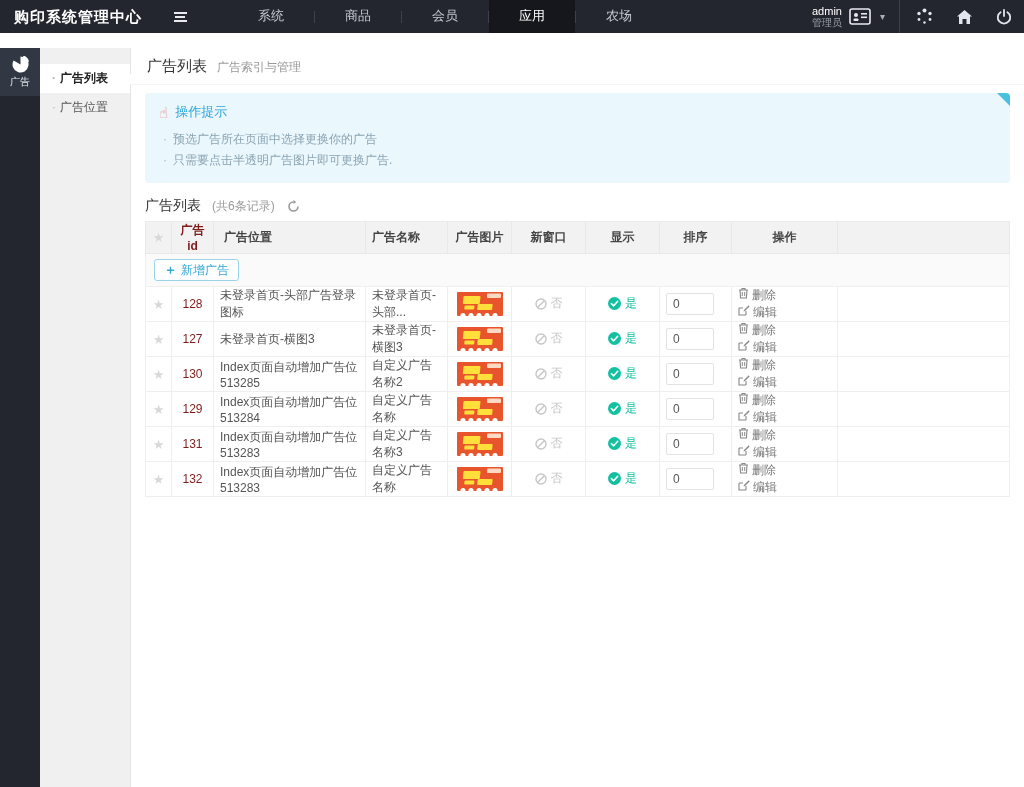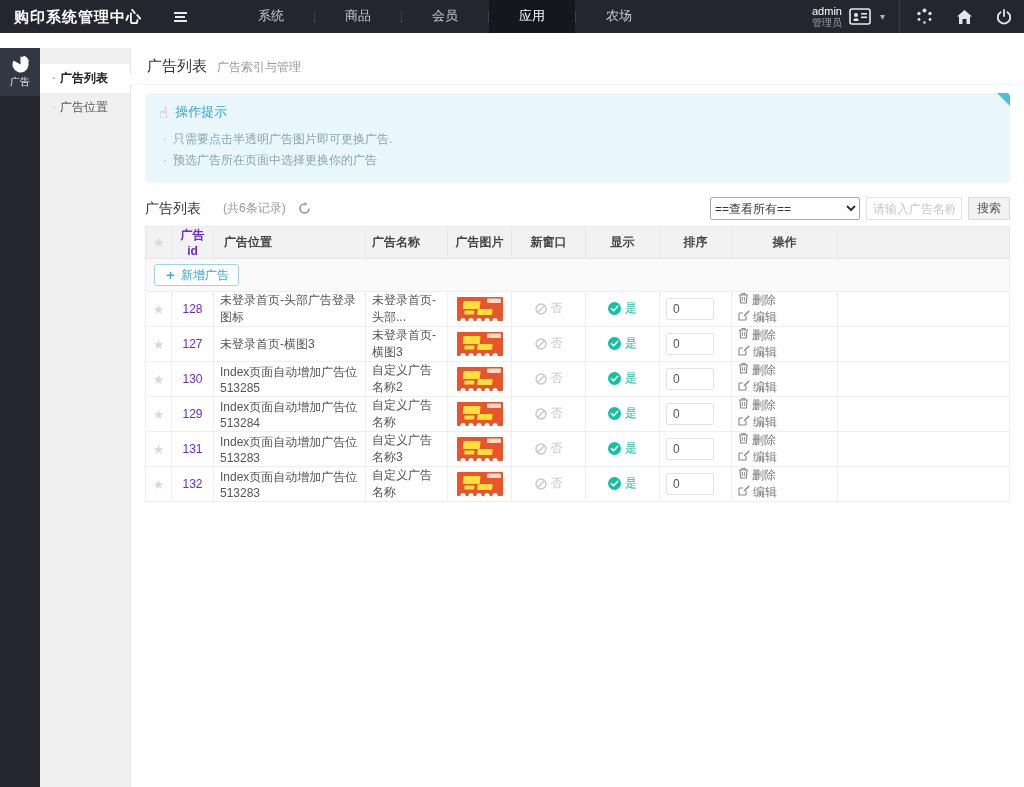--- a/index.html
+++ b/index.html
@@ -52,38 +52,38 @@
   .notice-corner { position:absolute; top:0; right:0; width:0; height:0; border-top:13px solid #49c0de; border-left:13px solid transparent; }
   .notice-title-row { display:flex; align-items:center; gap:7px; margin-bottom:8px; }
   .hand-icon { color:#f07f7f; font-size:15px; line-height:1; }
   .notice-title { color:#2ba4dc; font-size:13px; }
   .notice-line { color:#8ba4b2; font-size:12px; line-height:21px; padding-left:4px; }
   .notice-line::before { content:'·'; color:#a9bcc7; margin-right:6px; }
 
   
   .toolbar { display:flex; align-items:center; padding:8px 14px 6px; }
   .list-title { font-size:14px; color:#333; }
-  .list-count { font-size:12px; color:#9a9a9a; margin-left:22px; }
+  .list-count { font-size:12px; color:#9a9a9a; margin-left:11px; }
   .refresh-btn { margin-left:12px; color:#999; cursor:pointer; display:inline-flex; }
   .toolbar-right { margin-left:auto; display:flex; align-items:center; gap:6px; }
   .filter-select { width:150px; height:23px; font-size:12px; color:#333; border:1px solid #a9a9a9; background:#fff; border-radius:2px; font-family:inherit; }
   .search-input { width:96px; height:23px; border:1px solid #e3e3e3; padding:0 6px; font-size:12px; color:#333; outline:none; font-family:inherit; }
   .search-input::placeholder { color:#c7c7c7; }
   .search-btn { height:23px; padding:0 8px; background:#f2f2f2; border:1px solid #dcdcdc; font-size:12px; color:#555; cursor:pointer; font-family:inherit; }
 
   
   .table-wrap { padding:0 14px; }
   table { width:100%; border-collapse:collapse; table-layout:fixed; }
   th { background:#f2f2f2; font-size:12px; color:#444; font-weight:bold; height:23px; border:1px solid #e8e8e8; border-top:1px solid #ececec; padding:0 6px; }
   td { border:1px solid #efefef; height:27px; padding:0 6px; font-size:12px; color:#555; background:#fff; vertical-align:middle; }
   .btn-row td { background:#fafafa; padding:5px 8px; }
   .add-btn { display:inline-flex; align-items:center; gap:4px; border:1px solid #9bd4e8; color:#35a9d4; background:#fff; border-radius:3px; height:22px; padding:0 9px; font-size:12px; cursor:pointer; font-family:inherit; }
   .add-btn .plus { font-weight:bold; font-size:13px; }
   .col-star { width:26px; text-align:center; }
-  .col-id { width:42px; text-align:center; color:#6d28d9; }
+  .col-id { width:42px; text-align:center; color:#7f1d1d; }
   .col-pos { width:152px; text-align:left; }
   .col-name { width:82px; text-align:left; }
   .col-img { width:64px; text-align:center; }
   .col-new { width:74px; text-align:center; }
   .col-show { width:74px; text-align:center; }
   .col-sort { width:72px; }
   .col-act { width:106px; }
   .col-fill { }
   th.col-pos { text-align:left; padding-left:10px; }
   .star { color:#d8d8d8; font-size:13px; cursor:pointer; }
@@ -186,40 +186,33 @@
         <span class="page-title">广告列表</span>
         <span class="page-subtitle">广告索引与管理</span>
       </div>
 
       <div class="notice">
         <div class="notice-corner"></div>
         <div class="notice-title-row">
           <span class="hand-icon">☝</span>
           <span class="notice-title">操作提示</span>
         </div>
+        <div class="notice-line">预选广告所在页面中选择更换你的广告</div>
         <div class="notice-line">只需要点击半透明广告图片即可更换广告.</div>
-        <div class="notice-line">预选广告所在页面中选择更换你的广告</div>
       </div>
 
       <div class="toolbar">
         <span class="list-title">广告列表</span>
         <span class="list-count">(共6条记录)</span>
         <span class="refresh-btn">
           <svg width="13" height="13" viewBox="0 0 13 13">
               <path d="M11 6.5 A4.5 4.5 0 1 1 6.5 2" fill="none" stroke="#999" stroke-width="1.6"></path>
               <path d="M6.5 0 L9.3 2 L6.5 4 Z" fill="#999"></path>
             </svg>
         </span>
-        <div class="toolbar-right">
-          <select class="filter-select">
-            <option>==查看所有==</option>
-          </select>
-          <input class="search-input" type="text" placeholder="请输入广告名称" style="">
-          <button class="search-btn">搜索</button>
-        </div>
       </div>
 
       <div class="table-wrap">
         <table>
           <thead>
             <tr>
               <th class="col-star"><span class="star">★</span></th>
               <th class="col-id">广告id</th>
               <th class="col-pos">广告位置</th>
               <th class="col-name">广告名称</th>

